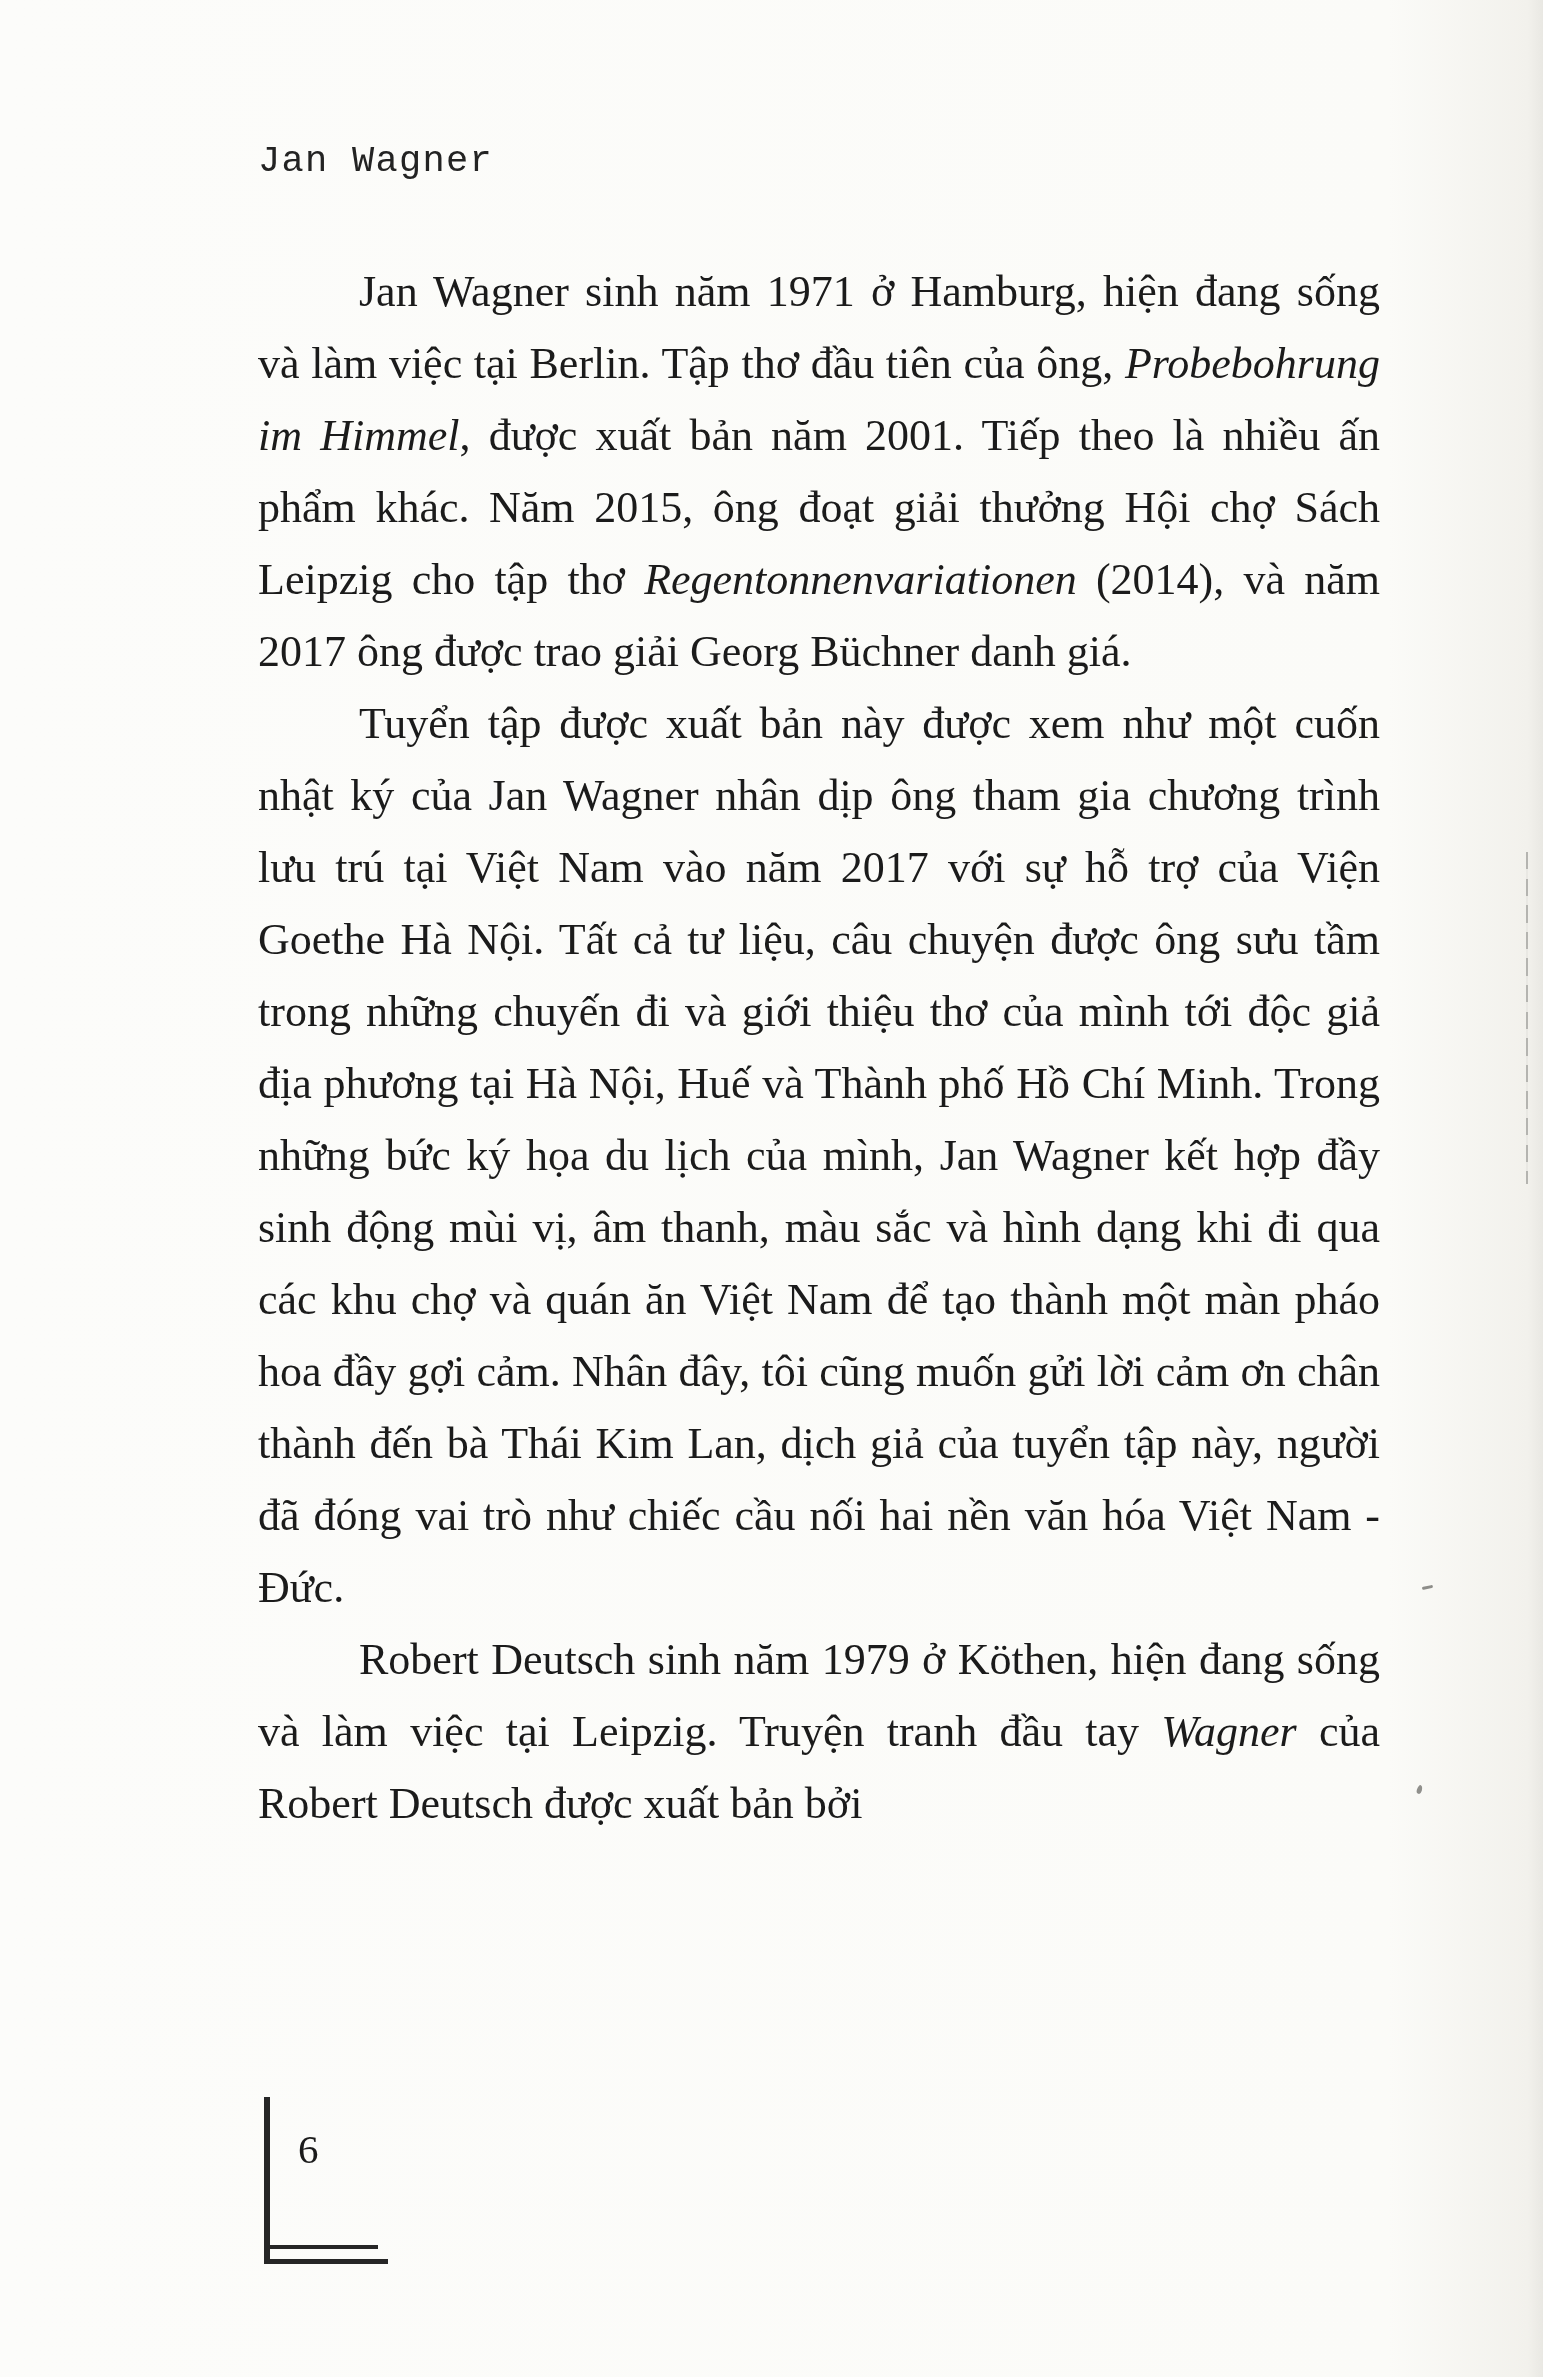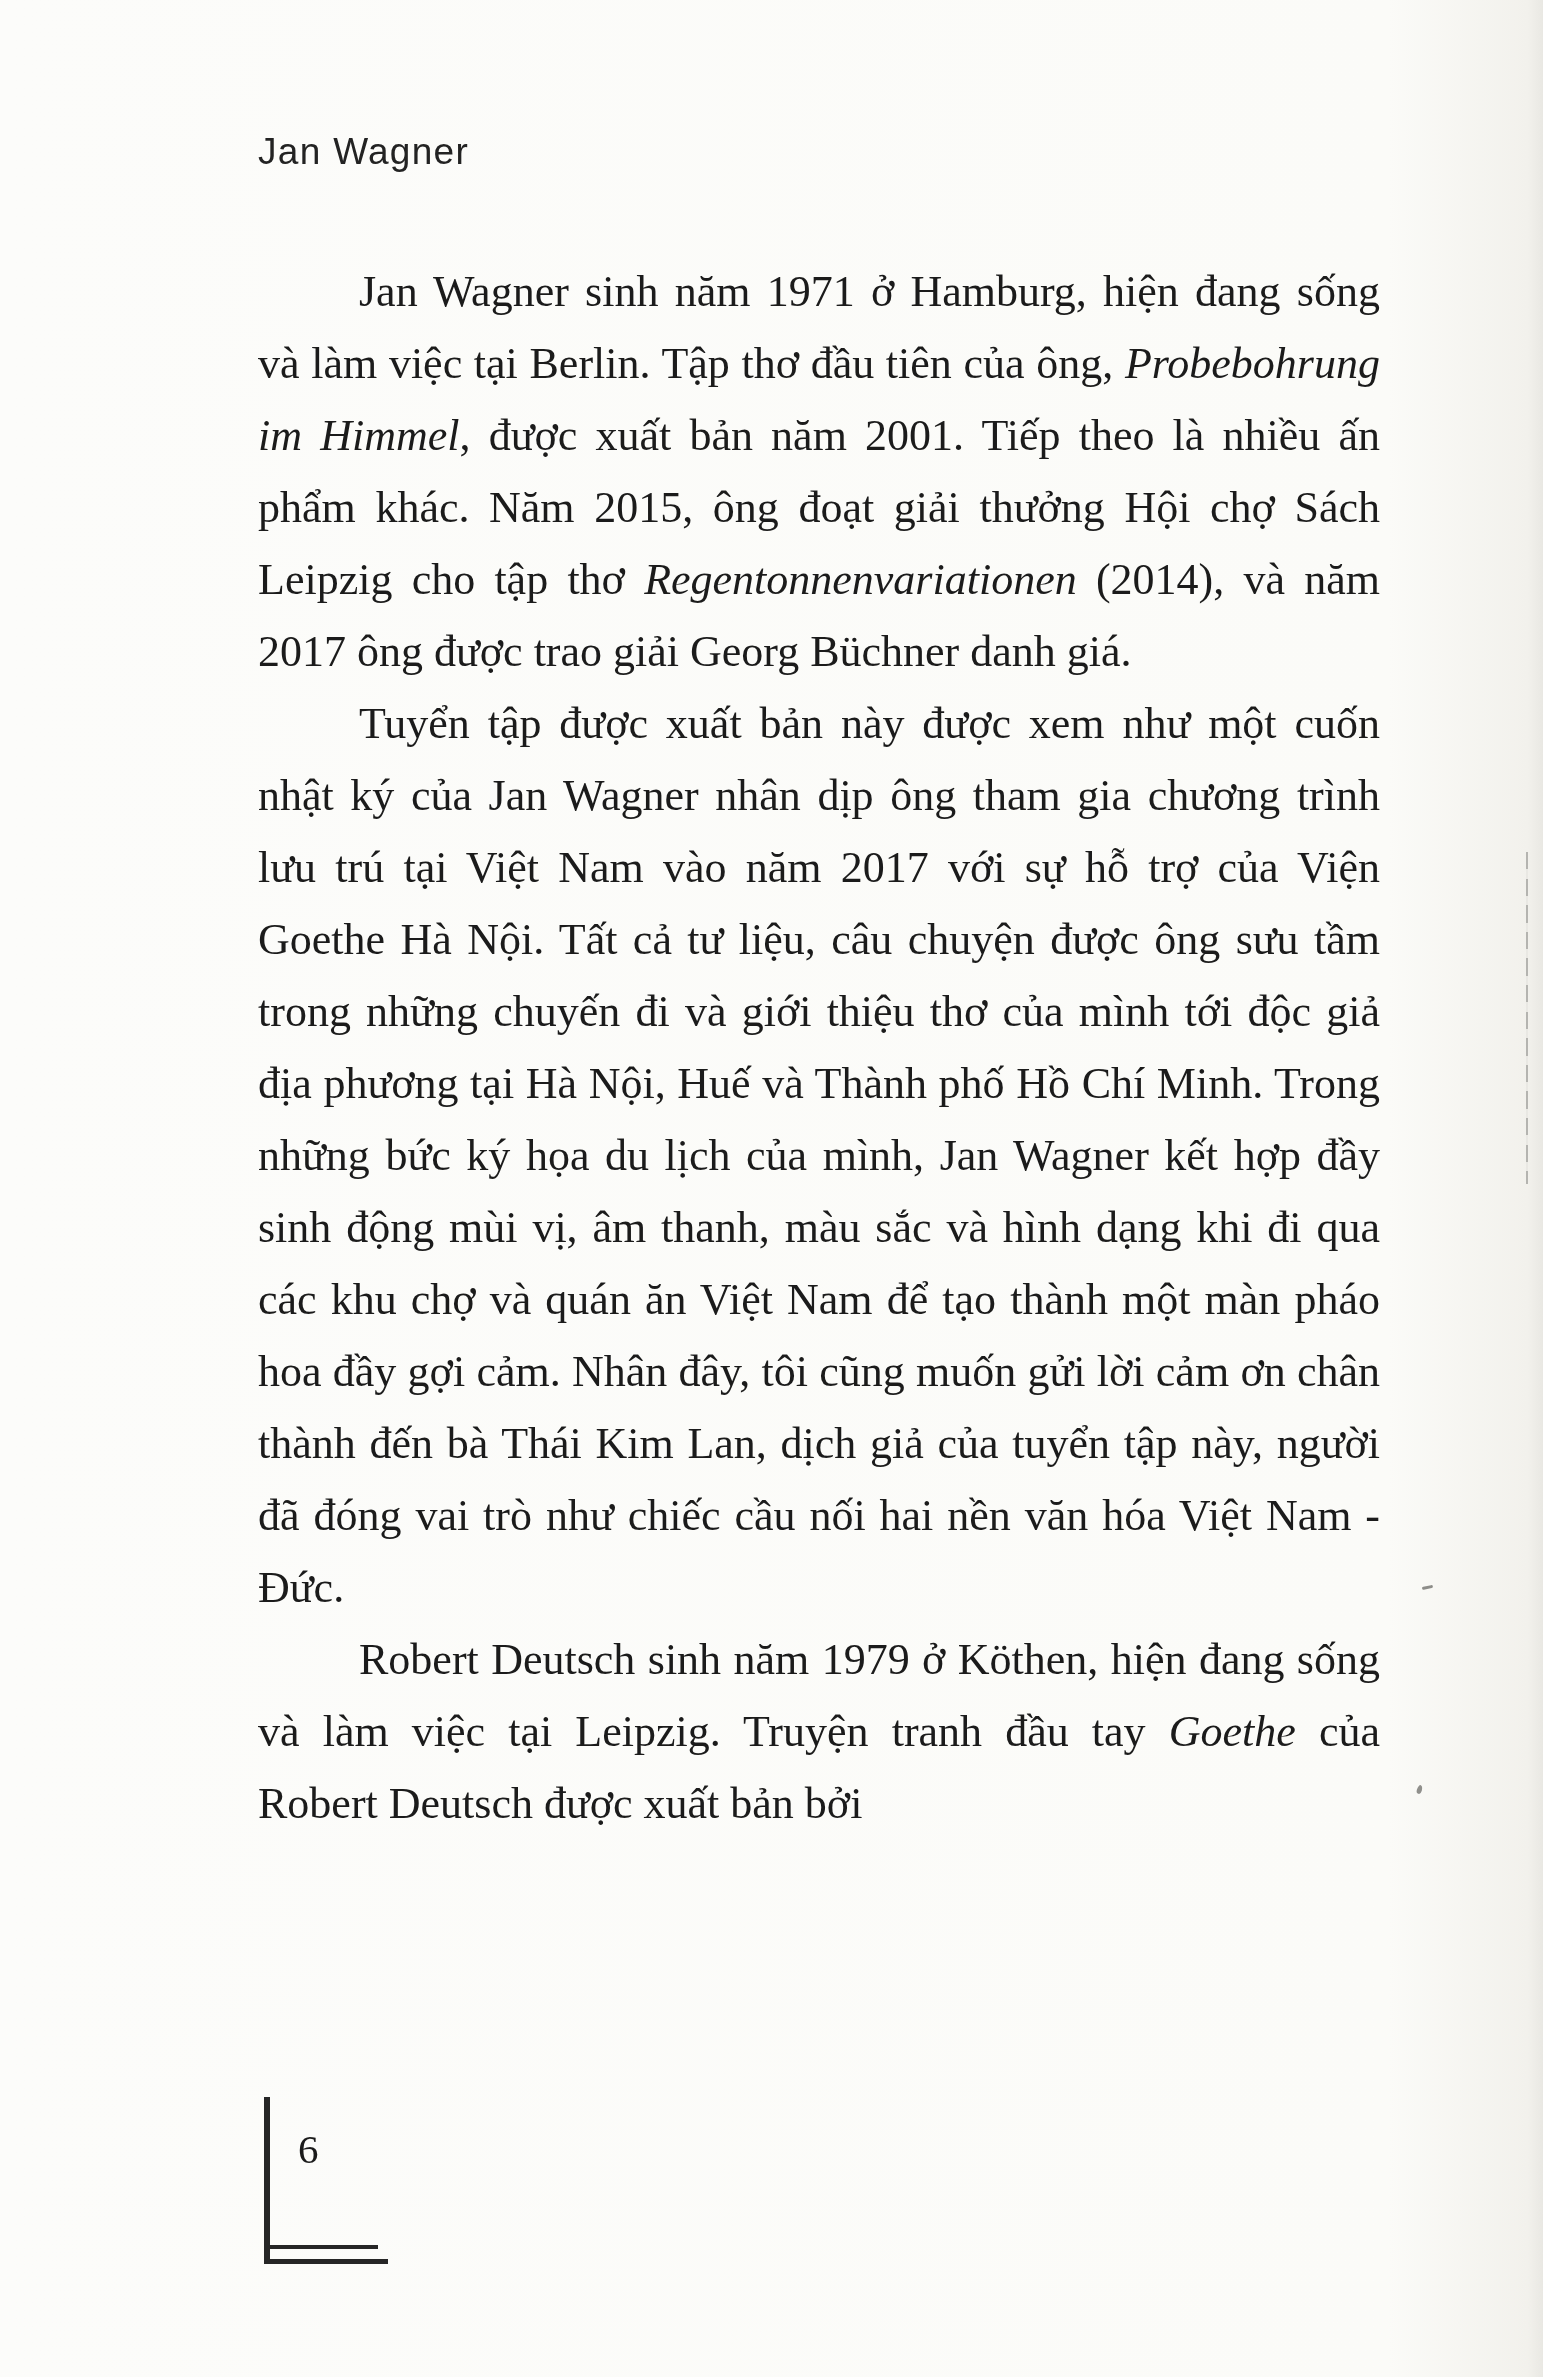--- a/index.html
+++ b/index.html
@@ -16,22 +16,22 @@
     color: #1c1c1c;
   }
   .page {
     position: absolute;
     inset: 0;
     background: linear-gradient(90deg, #fcfcfa 0%, #fbfbf8 90%, #f2f1ec 99%, #e9e8e3 100%);
   }
   .running-header {
     position: absolute;
     left: 258px;
-    top: 131px;
-    font-family: Liberation Sans, sans-serif;
+    top: 140px;
+    font-family: Liberation Mono, monospace;
     font-size: 37px;
     letter-spacing: 1.3px;
     color: #232323;
   }
   .body-text {
     position: absolute;
     left: 258px;
     top: 256px;
     width: 1122px;
   }
@@ -116,21 +116,21 @@
 </head>
 <body>
 
 <div class="page">
 
   <div class="running-header">Jan Wagner</div>
 
   <div class="body-text" id="paragraphs">
       <p class="para"><span>Jan Wagner sinh năm 1971 ở Hamburg, hiện đang sống và làm việc tại Berlin. Tập thơ đầu tiên của ông, </span><span class="italic">Probebohrung im Himmel</span><span>, được xuất bản năm 2001. Tiếp theo là nhiều ấn phẩm khác. Năm 2015, ông đoạt giải thưởng Hội chợ Sách Leipzig cho tập thơ </span><span class="italic">Regentonnenvariationen</span><span> (2014), và năm 2017 ông được trao giải Georg Büchner danh giá.</span></p>
       <p class="para"><span>Tuyển tập được xuất bản này được xem như một cuốn nhật ký của Jan Wagner nhân dịp ông tham gia chương trình lưu trú tại Việt Nam vào năm 2017 với sự hỗ trợ của Viện Goethe Hà Nội. Tất cả tư liệu, câu chuyện được ông sưu tầm trong những chuyến đi và giới thiệu thơ của mình tới độc giả địa phương tại Hà Nội, Huế và Thành phố Hồ Chí Minh. Trong những bức ký họa du lịch của mình, Jan Wagner kết hợp đầy sinh động mùi vị, âm thanh, màu sắc và hình dạng khi đi qua các khu chợ và quán ăn Việt Nam để tạo thành một màn pháo hoa đầy gợi cảm. Nhân đây, tôi cũng muốn gửi lời cảm ơn chân thành đến bà Thái Kim Lan, dịch giả của tuyển tập này, người đã đóng vai trò như chiếc cầu nối hai nền văn hóa Việt Nam - Đức.</span></p>
-      <p class="para"><span>Robert Deutsch sinh năm 1979 ở Köthen, hiện đang sống và làm việc tại Leipzig. Truyện tranh đầu tay </span><span class="italic">Goethe</span><span> của Robert Deutsch được xuất bản bởi</span></p>
+      <p class="para"><span>Robert Deutsch sinh năm 1979 ở Köthen, hiện đang sống và làm việc tại Leipzig. Truyện tranh đầu tay </span><span class="italic">Wagner</span><span> của Robert Deutsch được xuất bản bởi</span></p>
     </div>
 
   <div class="corner-mark"></div>
 
   <div class="page-number">6</div>
 
   <div class="scan-line"></div>
 
   <div class="speck-1"></div>
 

